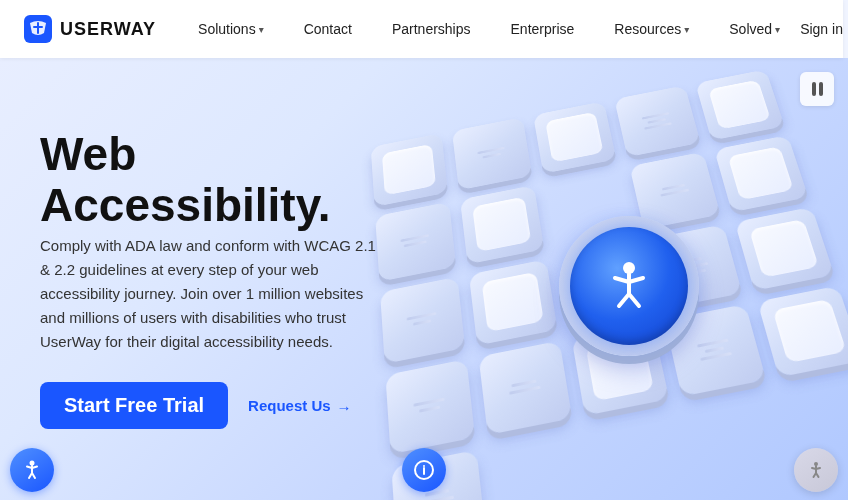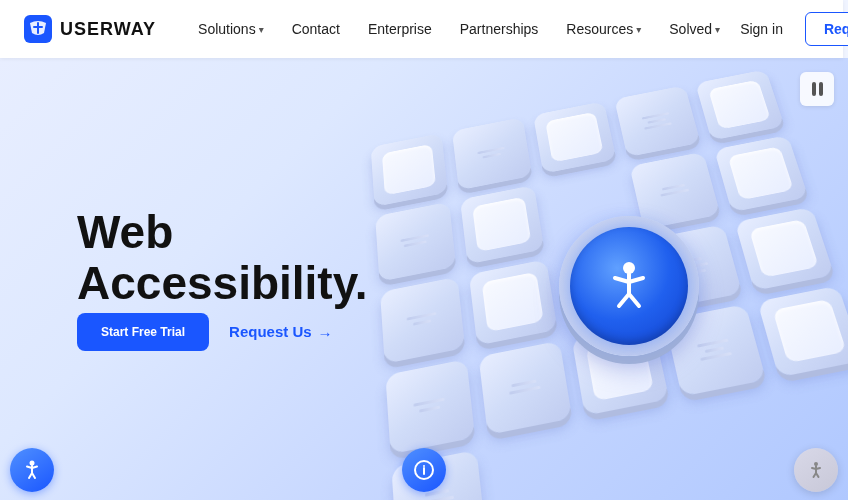--- a/index.html
+++ b/index.html
@@ -16,21 +16,21 @@
     .logo-area {
       display: flex; align-items: center; gap: 8px; margin-right: 32px; flex-shrink: 0;
     }
     .logo-icon {
       width: 28px; height: 28px;
     }
     .logo-text {
       font-size: 18px; font-weight: 700; color: #111; letter-spacing: 1px; text-transform: uppercase;
     }
     .nav-links {
-      display: flex; align-items: center; gap: 8px; flex: 1;
+      display: flex; align-items: center; gap: 20px; flex: 1;
     }
     .nav-item {
       display: flex; align-items: center; gap: 3px;
       padding: 6px 10px; cursor: pointer; border-radius: 4px;
       font-size: 14px; color: #222; font-weight: 500;
       white-space: nowrap;
     }
     .nav-chevron { font-size: 10px; color: #555; }
 
     .nav-right {
@@ -43,21 +43,20 @@
       padding: 8px 18px; border: 1.5px solid #1a56ff; border-radius: 6px;
       background: #fff; color: #1a56ff; font-size: 14px; font-weight: 600; cursor: pointer;
     }
 
     
     .hero {
       position: absolute; top: 58px; left: 0; right: 0; bottom: 0;
       display: flex; align-items: stretch;
       background: linear-gradient(135deg, #e8eeff 0%, #dde8ff 30%, #c8d8ff 60%, #b0c8ff 100%);
       overflow: hidden;
-      padding-left: 37px;
     }
 
     
     .hero-content {
       position: relative; z-index: 2;
       padding: 40px 40px 40px 40px;
       max-width: 430px;
       display: flex; flex-direction: column; justify-content: center;
     }
     .hero-title-main {
@@ -70,21 +69,21 @@
     }
     .hero-desc {
       font-size: 15px; color: #333; line-height: 1.6; margin-bottom: 28px;
       max-width: 360px;
     }
     .hero-actions {
       display: flex; align-items: center; gap: 20px;
     }
     .btn-trial-hero {
       padding: 12px 24px; border: none; border-radius: 8px;
-      background: #1a56ff; color: #fff; font-size: 12px; font-weight: 700; cursor: pointer;
+      background: #1a56ff; color: #fff; font-size: 20px; font-weight: 700; cursor: pointer;
     }
     .contact-link {
       font-size: 15px; color: #1a56ff; font-weight: 600; cursor: pointer;
       display: flex; align-items: center; gap: 6px; text-decoration: none;
     }
 
     
     .hero-visual {
       position: absolute; right: -20px; top: -20px; bottom: -20px;
       width: 520px;
@@ -217,24 +216,24 @@
 
   <div class="nav-links">
     <div class="nav-item">
       <span>Solutions</span>
       <span class="nav-chevron">▾</span>
     </div>
     <div class="nav-item">
       <span>Contact</span>
     </div>
     <div class="nav-item">
+      <span>Partnerships</span>
+    </div>
+    <div class="nav-item">
       <span>Enterprise</span>
-    </div>
-    <div class="nav-item">
-      <span>Partnerships</span>
     </div>
     <div class="nav-item">
       <span>Resources</span>
       <span class="nav-chevron">▾</span>
     </div>
     <div class="nav-item">
       <span>Solved</span>
       <span class="nav-chevron">▾</span>
     </div>
   </div>
@@ -243,20 +242,21 @@
     <span class="sign-in-link">Sign in</span>
     <button class="btn-demo">Request a Demo</button>
 
   </div>
 </nav>
 
 <section class="hero">
 
   <div class="hero-content">
     <h1 class="hero-title-main">Web Accessibility.</h1>
+    <p class="hero-desc">Comply with ADA law and conform with WCAG 2.1 &amp; 2.2 guidelines at every step of your web accessibility journey. Join over 1 million websites and millions of users with disabilities who trust UserWay for their digital accessibility needs.</p>
     <div class="hero-actions">
       <button class="btn-trial-hero">Start Free Trial</button>
       <a class="contact-link">
         <span>Request Us</span>
         <span>→</span>
       </a>
     </div>
   </div>
 
   <div class="hero-visual">

